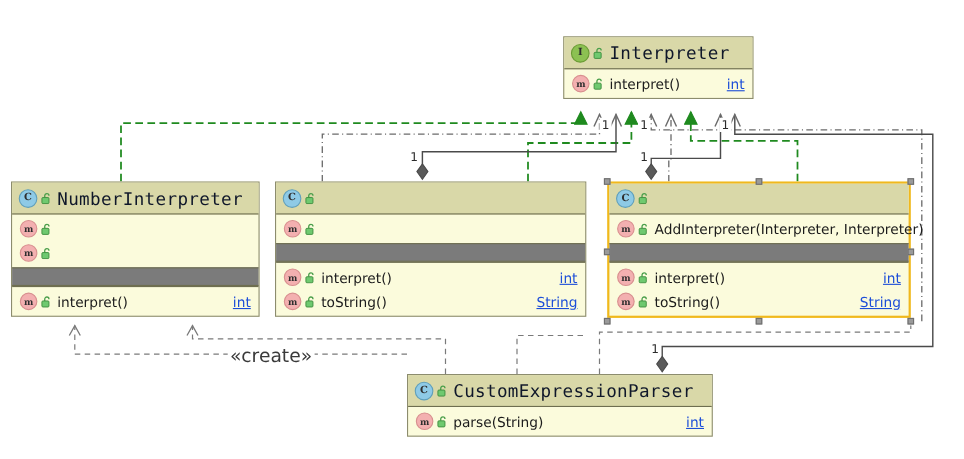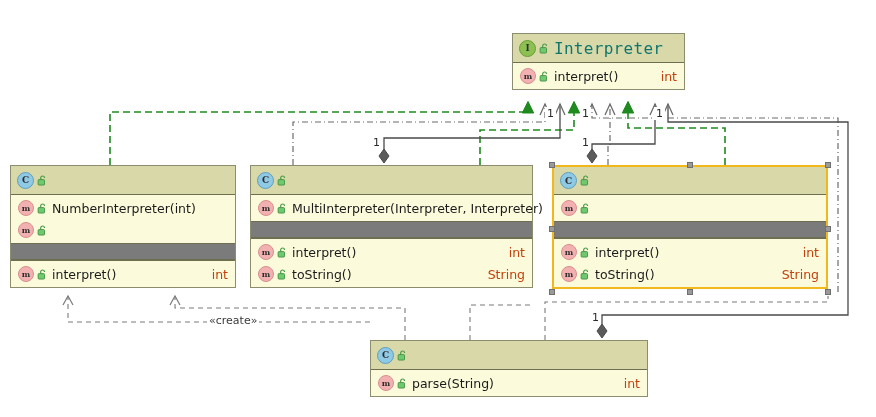--- a/index.html
+++ b/index.html
@@ -14,31 +14,31 @@
   
   .cbox{position:absolute;box-sizing:border-box;border:1px solid #8c8c6e;background:#fbfbdc;}
   .cbox.selected{border:2px solid #f0b81d;}
   .chead{
     background:#d9d8a8;border-bottom:1px solid #6e6e50;
     height:29px;display:flex;align-items:center;padding:0 6px;box-sizing:border-box;
   }
   .cbox.selected .chead{height:28px;}
   .ctitle{
     font-family:"DejaVu Sans Mono","Liberation Mono",monospace;
-    font-size:16px;color:#0f766e;letter-spacing:0.3px;margin-left:4px;white-space:nowrap;
+    font-size:16px;color:#0f172a;letter-spacing:0.3px;margin-left:4px;white-space:nowrap;
   }
   .sect{padding:2px 0;}
   .sect.divider{background:#7b7b7b;height:15px;padding:0;border-top:1px solid #6e6e50;border-bottom:1px solid #6e6e50;}
   .sect + .sect{border-top:1px solid #6e6e50;}
   .row{
     display:flex;align-items:center;height:22px;padding:0 7px;box-sizing:border-box;
     font-size:12.5px;color:#1b1b1b;white-space:nowrap;
   }
   .row .lbl{margin-left:4px;}
-  .row .rtype{margin-left:auto;padding-left:12px;color:#c2410c;}
+  .row .rtype{margin-left:auto;padding-left:12px;color:#1d4ed8;text-decoration:underline;}
 
   
   .ico{display:inline-block;flex:0 0 auto;line-height:0;}
   .badge{
     width:15px;height:15px;border-radius:50%;display:inline-flex;
     align-items:center;justify-content:center;
     font-family:"DejaVu Serif","Liberation Serif",serif;
     font-size:9px;font-weight:bold;color:#2e2e2e;
   }
   .badge.iface{background:#8cc152;border:1px solid #6a9c34;}
@@ -47,21 +47,21 @@
   .lock{width:11px;height:11px;margin-left:3px;}
 
   
   .handle{position:absolute;width:6px;height:6px;background:#9a9a9a;border:1px solid #6f6f6f;box-sizing:border-box;}
 
   
   .elabel{
     position:absolute;font-size:11px;color:#2b2b2b;background:#ffffff;
     padding:0 2px;font-family:"DejaVu Sans","Liberation Sans",sans-serif;
   }
-  .elabel.stereo{font-size:11px;color:#3a3a3a;}
+  .elabel.stereo{font-size:17px;color:#3a3a3a;}
 </style>
 </head>
 <body>
 
 <div id="canvas">
 
   <svg class="edges" viewBox="0 0 876 417">
     <defs>
       <marker id="hollowTri" markerWidth="14" markerHeight="12" refX="12" refY="6" orient="auto" markerUnits="userSpaceOnUse">
         <path d="M1,1 L12,6 L1,11" fill="none" stroke="#6b6b6b" stroke-width="1.3"></path>
@@ -158,31 +158,31 @@
 
   <div class="cbox" style="left:10px;top:165px;width:226px;">
     <div class="chead">
       <span class="ico"><span class="badge cls">C</span></span>
       <span class="ico">
         <svg class="lock" viewBox="0 0 12 12">
             <path d="M4,5 V3.2 A2,2 0 0 1 8.2,3.2" fill="none" stroke="#4a9e4a" stroke-width="1.3"></path>
             <rect x="1.2" y="5" width="7" height="6" rx="1" fill="#6fc96f" stroke="#3d8c3d" stroke-width="0.9"></rect>
           </svg>
       </span>
-    </div>
-    <div class="sect">
-      <div class="row">
-        <span class="ico"><span class="badge meth">m</span></span>
-        <span class="ico">
-          <svg class="lock" viewBox="0 0 12 12">
-              <path d="M4,5 V3.2 A2,2 0 0 1 8.2,3.2" fill="none" stroke="#4a9e4a" stroke-width="1.3"></path>
-              <rect x="1.2" y="5" width="7" height="6" rx="1" fill="#6fc96f" stroke="#3d8c3d" stroke-width="0.9"></rect>
-            </svg>
-        </span>
-        <span class="lbl">NumberInterpreter(int)</span>
+      <span class="ctitle">NumberInterpreter</span>
+    </div>
+    <div class="sect">
+      <div class="row">
+        <span class="ico"><span class="badge meth">m</span></span>
+        <span class="ico">
+          <svg class="lock" viewBox="0 0 12 12">
+              <path d="M4,5 V3.2 A2,2 0 0 1 8.2,3.2" fill="none" stroke="#4a9e4a" stroke-width="1.3"></path>
+              <rect x="1.2" y="5" width="7" height="6" rx="1" fill="#6fc96f" stroke="#3d8c3d" stroke-width="0.9"></rect>
+            </svg>
+        </span>
         <span class="rtype"></span>
       </div>
       <div class="row">
         <span class="ico"><span class="badge meth">m</span></span>
         <span class="ico">
           <svg class="lock" viewBox="0 0 12 12">
               <path d="M4,5 V3.2 A2,2 0 0 1 8.2,3.2" fill="none" stroke="#4a9e4a" stroke-width="1.3"></path>
               <rect x="1.2" y="5" width="7" height="6" rx="1" fill="#6fc96f" stroke="#3d8c3d" stroke-width="0.9"></rect>
             </svg>
         </span>
@@ -217,21 +217,20 @@
     </div>
     <div class="sect">
       <div class="row">
         <span class="ico"><span class="badge meth">m</span></span>
         <span class="ico">
           <svg class="lock" viewBox="0 0 12 12">
               <path d="M4,5 V3.2 A2,2 0 0 1 8.2,3.2" fill="none" stroke="#4a9e4a" stroke-width="1.3"></path>
               <rect x="1.2" y="5" width="7" height="6" rx="1" fill="#6fc96f" stroke="#3d8c3d" stroke-width="0.9"></rect>
             </svg>
         </span>
-        <span class="lbl">MultiInterpreter(Interpreter, Interpreter)</span>
         <span class="rtype"></span>
       </div>
     </div>
     <div class="sect divider"></div>
     <div class="sect">
       <div class="row">
         <span class="ico"><span class="badge meth">m</span></span>
         <span class="ico">
           <svg class="lock" viewBox="0 0 12 12">
               <path d="M4,5 V3.2 A2,2 0 0 1 8.2,3.2" fill="none" stroke="#4a9e4a" stroke-width="1.3"></path>
@@ -267,20 +266,21 @@
     </div>
     <div class="sect">
       <div class="row">
         <span class="ico"><span class="badge meth">m</span></span>
         <span class="ico">
           <svg class="lock" viewBox="0 0 12 12">
               <path d="M4,5 V3.2 A2,2 0 0 1 8.2,3.2" fill="none" stroke="#4a9e4a" stroke-width="1.3"></path>
               <rect x="1.2" y="5" width="7" height="6" rx="1" fill="#6fc96f" stroke="#3d8c3d" stroke-width="0.9"></rect>
             </svg>
         </span>
+        <span class="lbl">AddInterpreter(Interpreter, Interpreter)</span>
         <span class="rtype"></span>
       </div>
     </div>
     <div class="sect divider"></div>
     <div class="sect">
       <div class="row">
         <span class="ico"><span class="badge meth">m</span></span>
         <span class="ico">
           <svg class="lock" viewBox="0 0 12 12">
               <path d="M4,5 V3.2 A2,2 0 0 1 8.2,3.2" fill="none" stroke="#4a9e4a" stroke-width="1.3"></path>
@@ -315,20 +315,21 @@
 
   <div class="cbox" style="left:370px;top:340px;width:278px;">
     <div class="chead">
       <span class="ico"><span class="badge cls">C</span></span>
       <span class="ico">
         <svg class="lock" viewBox="0 0 12 12">
             <path d="M4,5 V3.2 A2,2 0 0 1 8.2,3.2" fill="none" stroke="#4a9e4a" stroke-width="1.3"></path>
             <rect x="1.2" y="5" width="7" height="6" rx="1" fill="#6fc96f" stroke="#3d8c3d" stroke-width="0.9"></rect>
           </svg>
       </span>
+      <span class="ctitle">CustomExpressionParser</span>
     </div>
     <div class="sect">
       <div class="row">
         <span class="ico"><span class="badge meth">m</span></span>
         <span class="ico">
           <svg class="lock" viewBox="0 0 12 12">
               <path d="M4,5 V3.2 A2,2 0 0 1 8.2,3.2" fill="none" stroke="#4a9e4a" stroke-width="1.3"></path>
               <rect x="1.2" y="5" width="7" height="6" rx="1" fill="#6fc96f" stroke="#3d8c3d" stroke-width="0.9"></rect>
             </svg>
         </span>

